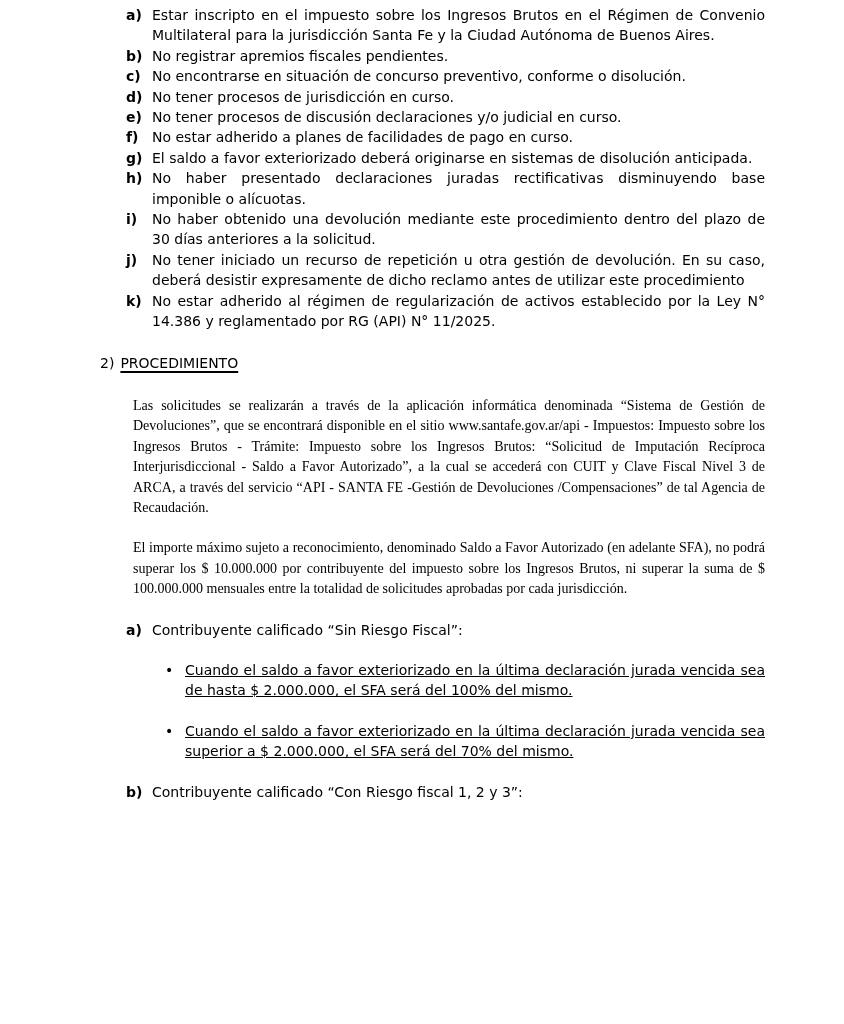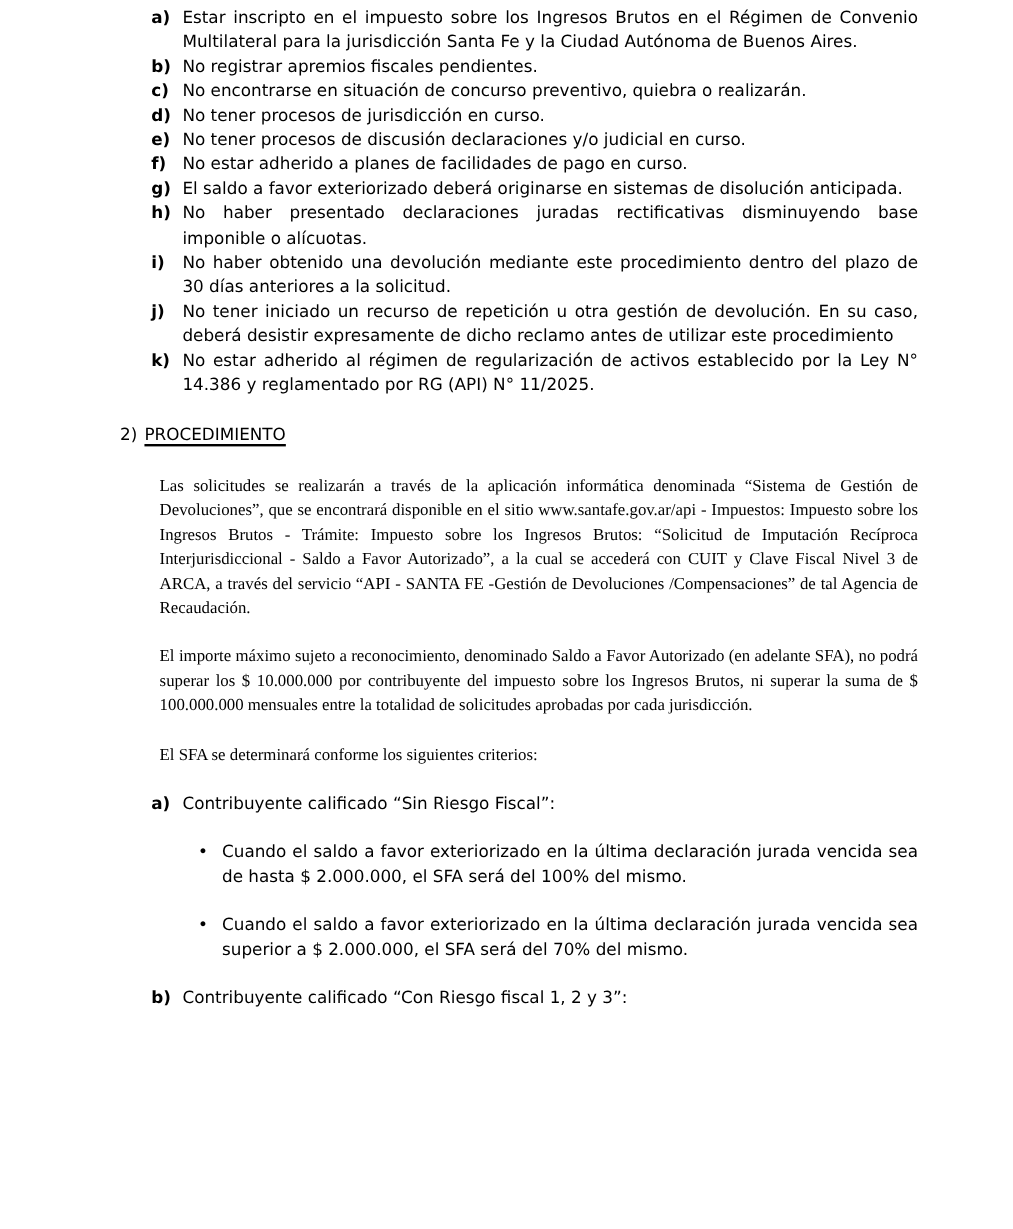--- a/index.html
+++ b/index.html
@@ -59,39 +59,40 @@
     width: 600px;
     margin-top: 20px;
   }
   .bullet .dot {
     flex: 0 0 20px;
     width: 20px;
   }
   .bullet .text {
     flex: 1 1 auto;
     text-align: justify;
+    text-decoration: underline;
   }
 </style>
 </head>
 <body>
 
 <div class="page">
 
   <div>
     <div class="item">
       <span class="letter">a)</span>
       <div class="text">Estar inscripto en el impuesto sobre los Ingresos Brutos en el Régimen de Convenio Multilateral para la jurisdicción Santa Fe y la Ciudad Autónoma de Buenos Aires.</div>
     </div>
     <div class="item">
       <span class="letter">b)</span>
       <div class="text">No registrar apremios fiscales pendientes.</div>
     </div>
     <div class="item">
       <span class="letter">c)</span>
-      <div class="text">No encontrarse en situación de concurso preventivo, quiebra o realizarán.</div>
+      <div class="text">No encontrarse en situación de concurso preventivo, conforme o disolución.</div>
     </div>
     <div class="item">
       <span class="letter">d)</span>
       <div class="text">No tener procesos de jurisdicción en curso.</div>
     </div>
     <div class="item">
       <span class="letter">e)</span>
       <div class="text">No tener procesos de discusión declaraciones y/o judicial en curso.</div>
     </div>
     <div class="item">
@@ -121,21 +122,20 @@
   </div>
 
   <div class="heading">
     <span class="num">2)</span><span class="title">PROCEDIMIENTO</span>
   </div>
 
   <p class="para first">Las solicitudes se realizarán a través de la aplicación informática denominada “Sistema de Gestión de Devoluciones”, que se encontrará disponible en el sitio www.santafe.gov.ar/api - Impuestos: Impuesto sobre los Ingresos Brutos - Trámite: Impuesto sobre los Ingresos Brutos: “Solicitud de Imputación Recíproca Interjurisdiccional - Saldo a Favor Autorizado”, a la cual se accederá con CUIT y Clave Fiscal Nivel 3 de ARCA, a través del servicio “API - SANTA FE -Gestión de Devoluciones /Compensaciones” de tal Agencia de Recaudación.</p>
 
   <p class="para">El importe máximo sujeto a reconocimiento, denominado Saldo a Favor Autorizado (en adelante SFA), no podrá superar los $ 10.000.000 por contribuyente del impuesto sobre los Ingresos Brutos, ni superar la suma de $ 100.000.000 mensuales entre la totalidad de solicitudes aprobadas por cada jurisdicción.</p>
 
-  <p class="para">El SFA se determinará conforme los siguientes criterios:</p>
 
   <div class="item criteria-item">
     <span class="letter">a)</span>
     <div class="text">Contribuyente calificado “Sin Riesgo Fiscal”:</div>
   </div>
 
   <div class="bullet">
     <span class="dot">•</span>
     <div class="text">Cuando el saldo a favor exteriorizado en la última declaración jurada vencida sea de hasta $ 2.000.000, el SFA será del 100% del mismo.</div>
   </div>

